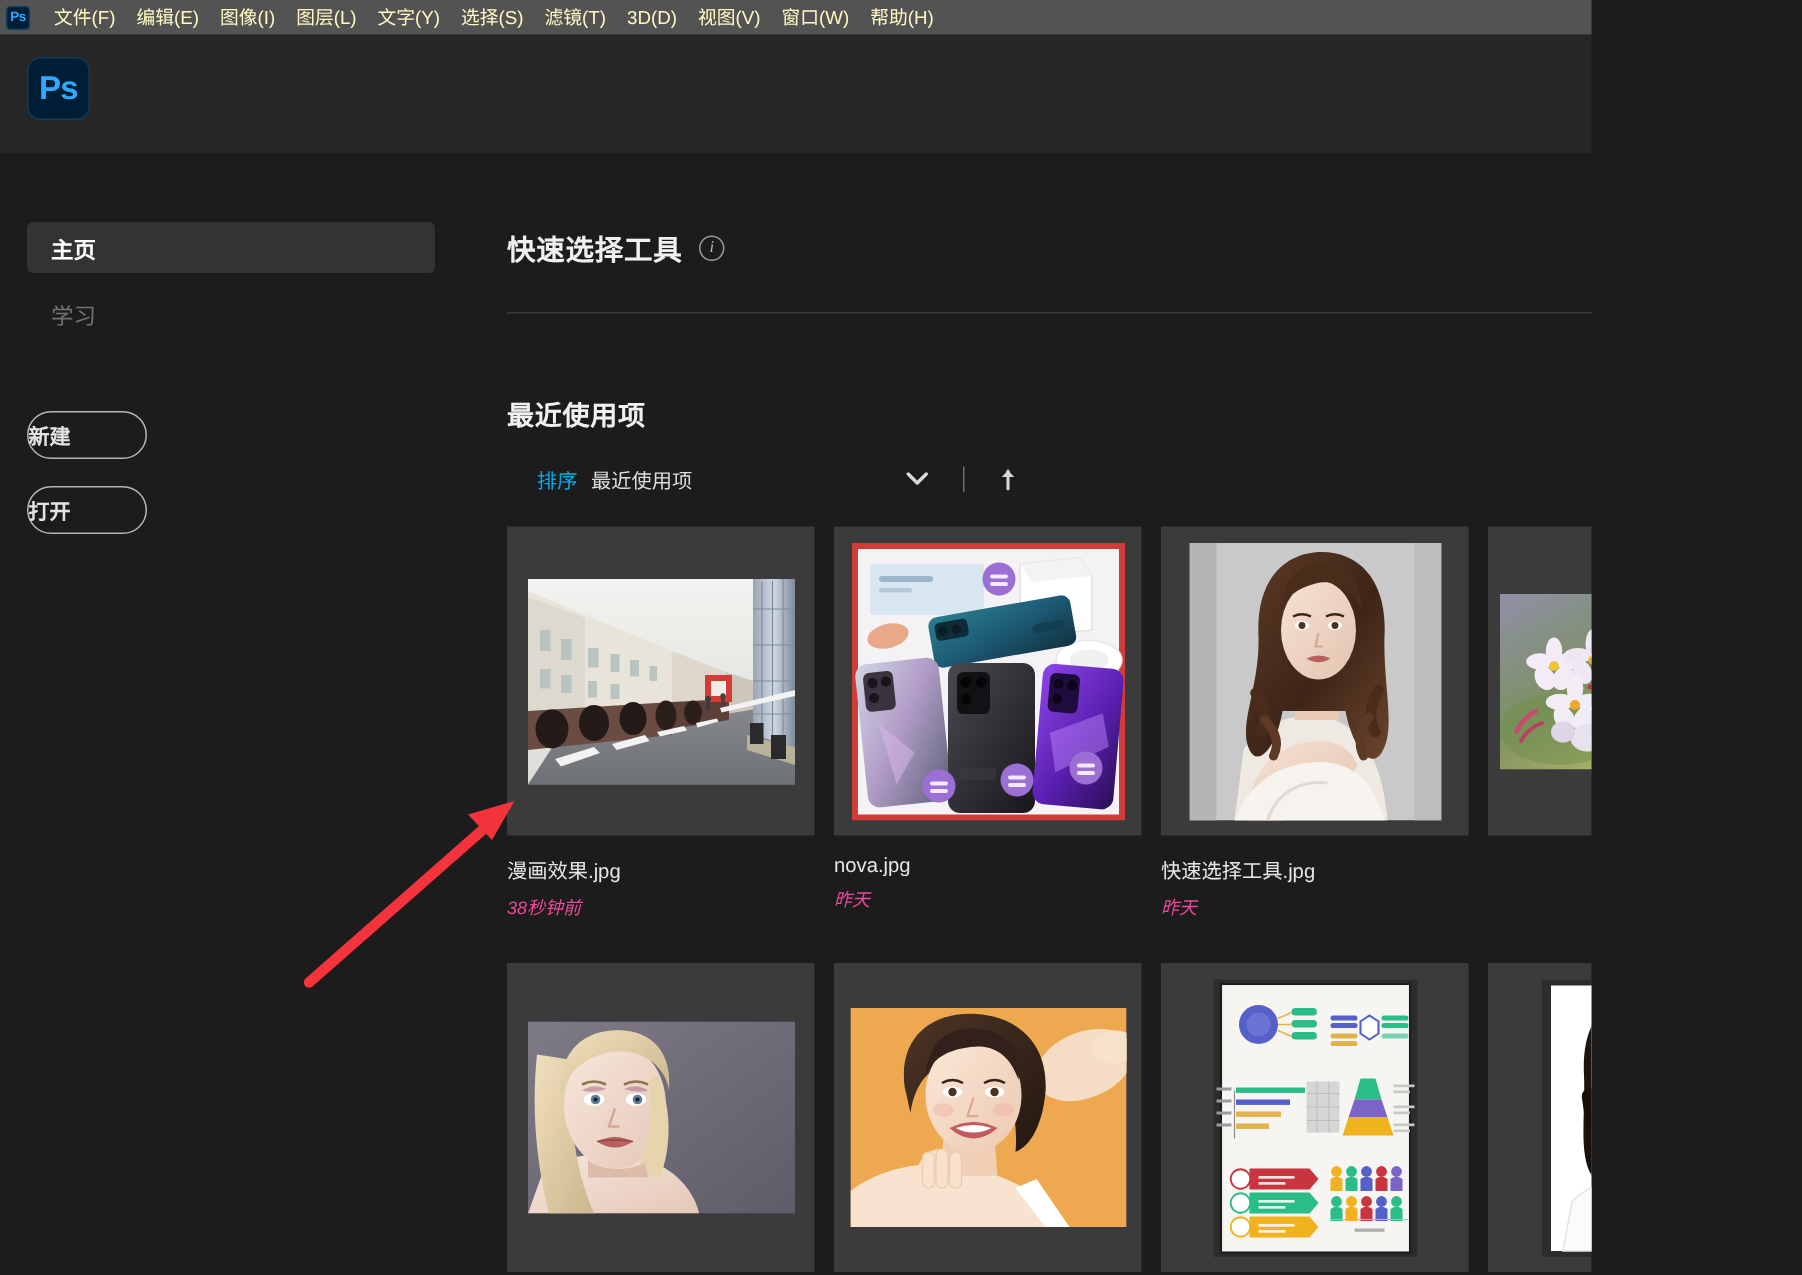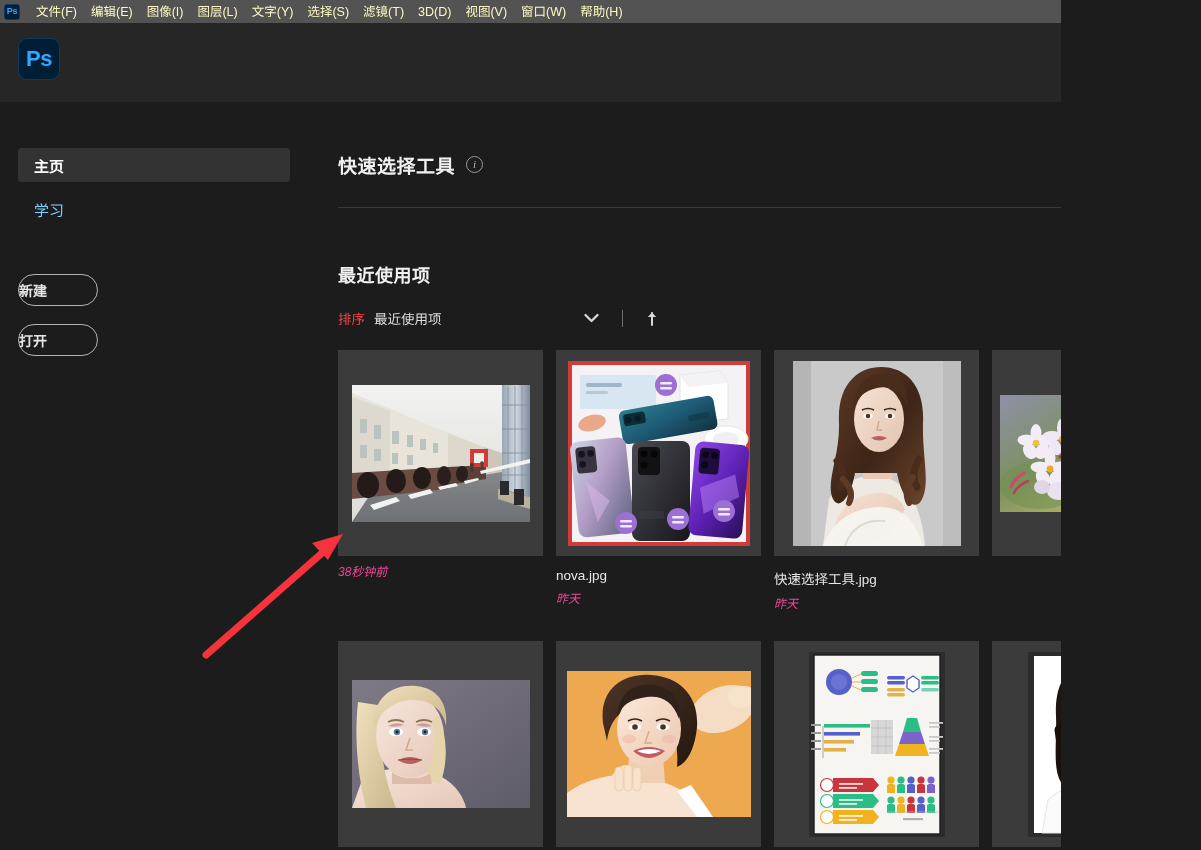--- a/index.html
+++ b/index.html
@@ -63,21 +63,21 @@
   }
   .sidebar {
     width: 320px; flex: none; background: #1c1c1c;
     padding-top: 45px;
     position: relative;
   }
   .nav-item {
     height: 34px; margin: 0 30px 0 18px;
     display: flex; align-items: center;
     padding-left: 16px; border-radius: 4px;
-    color: #7dd3fc; font-size: 15px;
+    color: #737373; font-size: 15px;
   }
   .nav-item.active { background: #333333; color: #ffffff; font-weight: bold; }
   .nav-spacer { height: 10px; }
   .pill-wrap { margin-top: 48px; padding-left: 18px; }
   .pill {
     width: 80px; height: 32px; border: 1px solid #b4b4b4;
     border-radius: 16px; color: #e3e3e3; font-size: 14px;
     display: flex; align-items: center; justify-content: flex-start;
     margin-bottom: 18px; background: transparent;
     font-weight: bold;
@@ -108,21 +108,21 @@
 
   
   .recent-title {
     color: #f0f0f0; font-size: 18px; font-weight: bold;
     margin-top: 53px; letter-spacing: .5px;
   }
   .sortbar {
     display: flex; align-items: center;
     margin-top: 21px; height: 20px;
   }
-  .sort-label { color: #ef4444; font-size: 13.5px; margin-right: 9px; }
+  .sort-label { color: #0ea5e9; font-size: 13.5px; margin-right: 9px; margin-left: 20px; }
   .sort-value { color: #dcdcdc; font-size: 13.5px; }
   .sort-ctrls { display: flex; align-items: center; margin-left: 139px; }
   .chev {
     width: 22px; height: 20px; display: flex; align-items: center; justify-content: center;
   }
   .chev svg { display: block; }
   .vdiv { width: 1px; height: 17px; background: #6e6e6e; margin: 0 19px; }
   .asc {
     width: 20px; height: 20px; display: flex; align-items: center; justify-content: center;
   }
@@ -315,20 +315,21 @@
                 <path d="M128 86 L178 74 L178 78 L129 89 Z"></path>
               </g>
 
               <circle cx="120" cy="80" r="2" fill="#3b3b3b"></circle>
               <rect x="118.6" y="81" width="2.6" height="6" fill="#3b3b3b"></rect>
               <circle cx="130" cy="78" r="1.8" fill="#4a4038"></circle>
               <rect x="128.8" y="79" width="2.4" height="5" fill="#4a4038"></rect>
             </svg>
           </div>
           <div class="card-meta">
+            <div class="card-name">漫画效果.jpg</div>
             <div class="card-time">38秒钟前</div>
           </div>
         </div>
 
         <div class="card">
           <div class="thumb">
             <svg class="thumb-inner" width="182" height="185" viewBox="0 0 182 185" aria-hidden="true">
               <defs>
                 <linearGradient id="ph1" x1="0" y1="0" x2="1" y2="1">
                   <stop offset="0%" stop-color="#cfd6e4"></stop>

